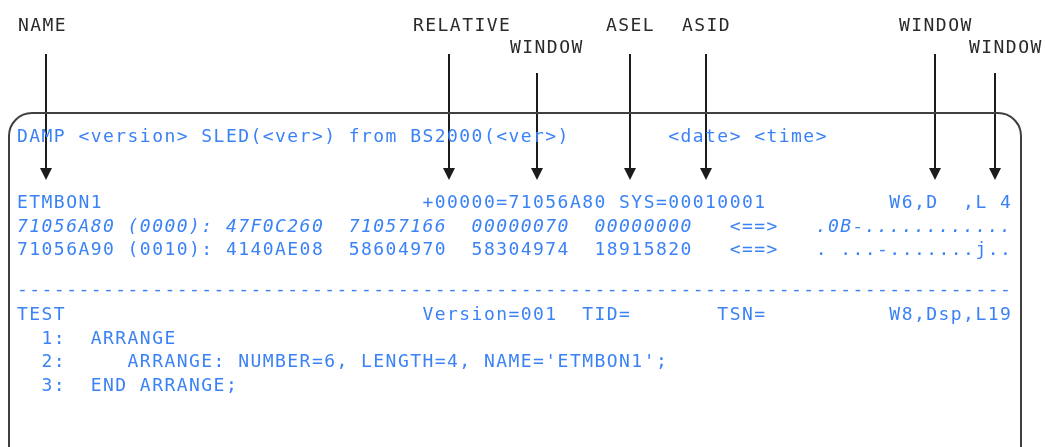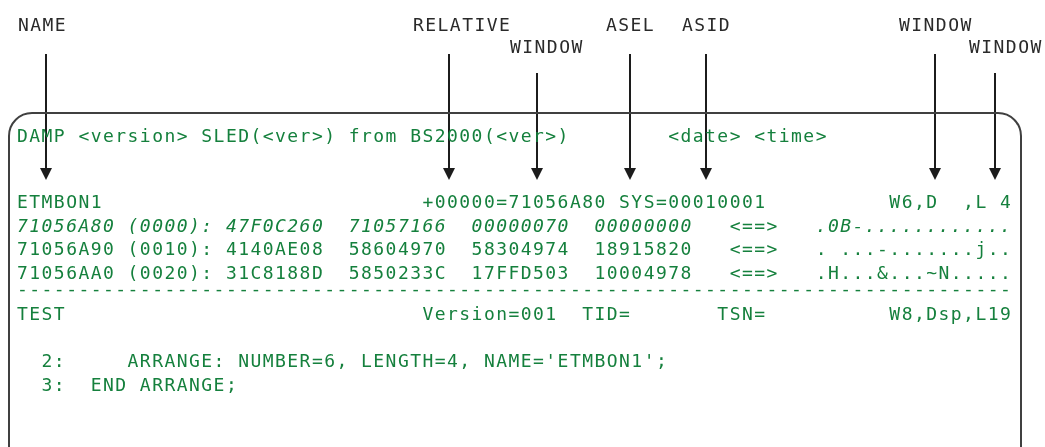--- a/index.html
+++ b/index.html
@@ -39,21 +39,21 @@
     background: transparent;
   }
   .line {
     position: absolute;
     left: 17px;
     font-size: 18px;
     letter-spacing: 1.45px;
     line-height: 23.3px;
     height: 23.3px;
     white-space: pre;
-    color: #15803d;
+    color: #3b82f6;
   }
   .arrow { position: absolute; }
   .arrow-shaft {
     position: absolute;
     width: 2px;
     background: #1c1c1c;
   }
   .arrow-head {
     position: absolute;
     width: 0; height: 0;
@@ -104,21 +104,21 @@
     <div class="arrow-head" style="left:989px; top:168px;"></div>
   </div>
 
   <div class="term-box"></div>
 
   <div class="line" style="top:124px;">DAMP &lt;version&gt; SLED(&lt;ver&gt;) from BS2000(&lt;ver&gt;)        &lt;date&gt; &lt;time&gt;</div>
 
   <div class="line" style="top:190px;">ETMBON1                          +00000=71056A80 SYS=00010001          W6,D  ,L 4</div>
   <div class="line" style="top:214px;font-style:italic;">71056A80 (0000): 47F0C260  71057166  00000070  00000000   &lt;==&gt;   .0B-............</div>
   <div class="line" style="top:237px;">71056A90 (0010): 4140AE08  58604970  58304974  18915820   &lt;==&gt;   . ...-.......j..</div>
-  <div class="line" style="top:261px;">71056AA0 (0020): 31C8188D  5850233C  17FFD503  10004978   &lt;==&gt;   .H...&amp;...~N.....</div>
 
   <div class="line" style="top:277px;">---------------------------------------------------------------------------------</div>
 
   <div class="line" style="top:302px;">TEST                             Version=001  TID=       TSN=          W8,Dsp,L19</div>
+  <div class="line" style="top:326px;">  1:  ARRANGE</div>
   <div class="line" style="top:349px;">  2:     ARRANGE: NUMBER=6, LENGTH=4, NAME='ETMBON1';</div>
   <div class="line" style="top:373px;">  3:  END ARRANGE;</div>
 
 </div>
 
 </body></html>

